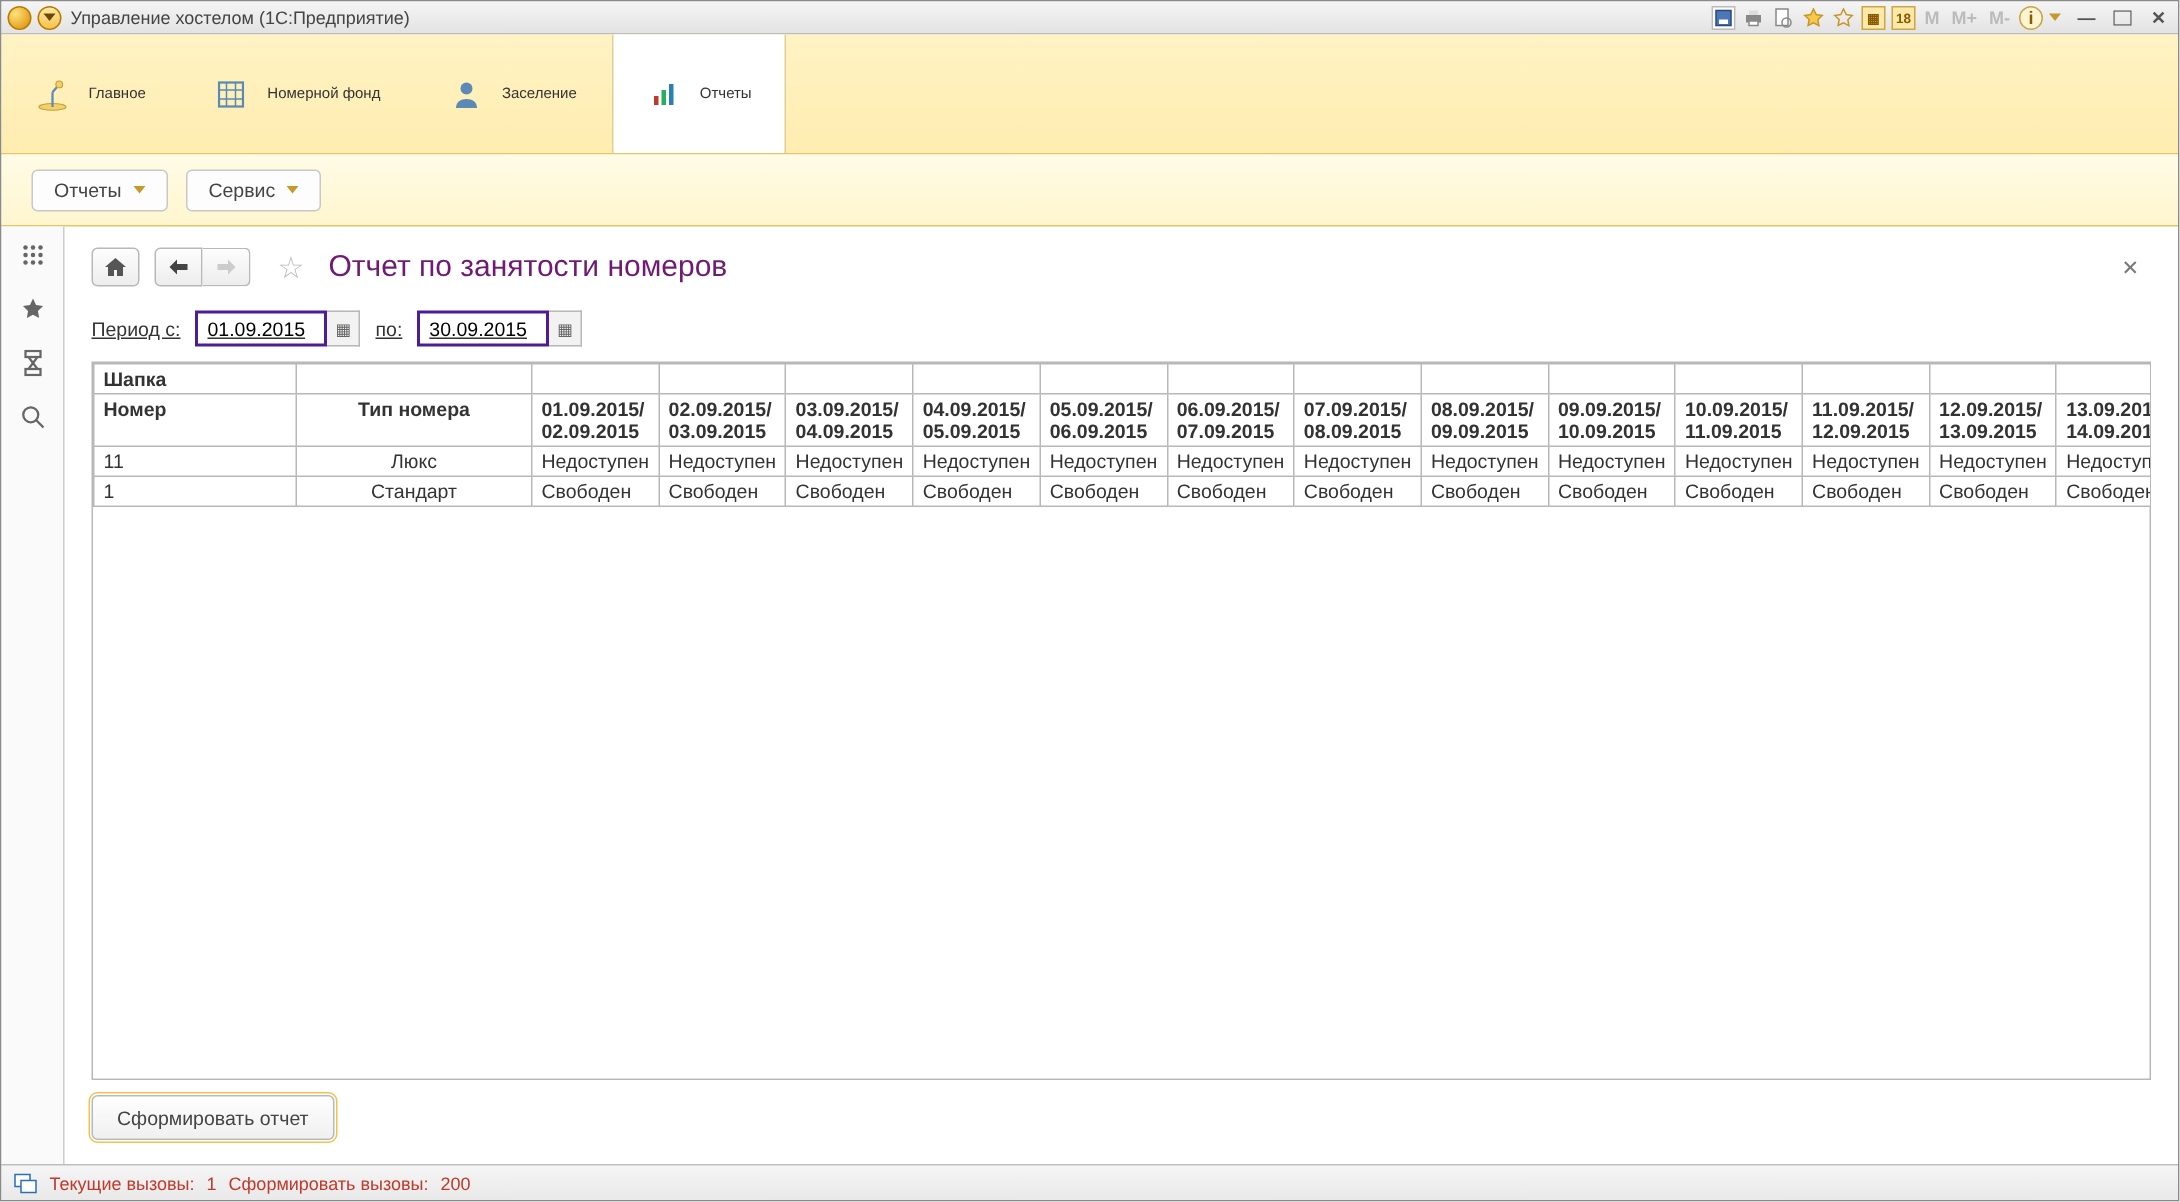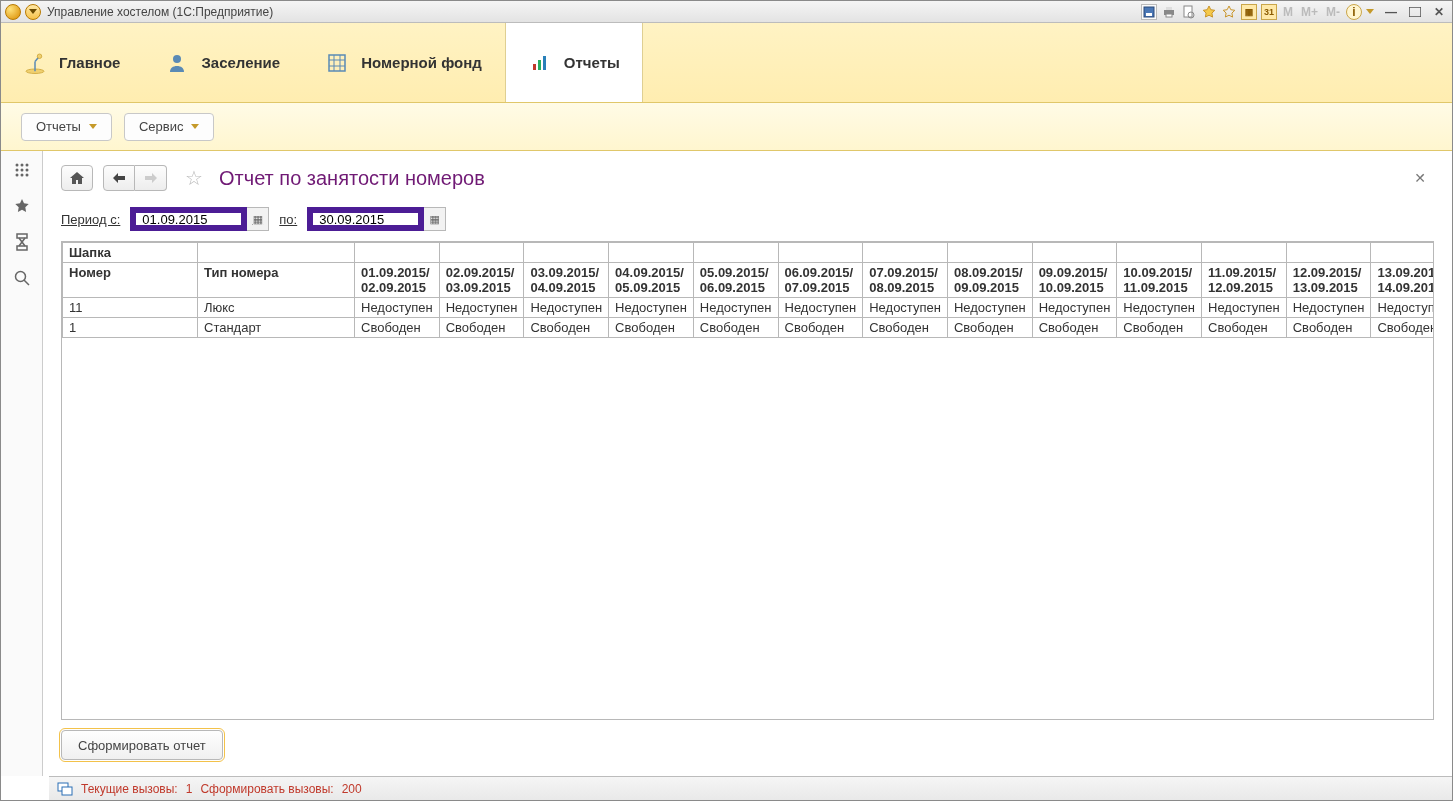--- a/index.html
+++ b/index.html
@@ -17,21 +17,21 @@
 .tb-ico.cal { background:#ffe9a8; border:1px solid #caa64a; color:#8a5a00; font-size:9px; font-weight:bold; }
 .tb-txt { color:#bbb; font-size:12px; font-weight:bold; padding:0 2px; }
 .tb-info { width:16px; height:16px; border-radius:50%; border:1px solid #caa64a; background:#fff5d0; color:#8a5a00; font-weight:bold; display:flex; align-items:center; justify-content:center; }
 .win-controls { display:flex; align-items:center; gap:6px; margin-left:8px; }
 .win-btn { width:18px; height:16px; display:flex; align-items:center; justify-content:center; color:#555; font-weight:bold; }
 
 .topstrip { height: 80px; background: linear-gradient(#fff3c4,#ffedb0); border-bottom:1px solid #e0c76a; display:flex; align-items:stretch; }
 .tab { display:flex; align-items:center; gap:12px; padding:0 22px; border-right:1px solid transparent; }
 .tab.active { background:#fff; border-left:1px solid #dfcf92; border-right:1px solid #dfcf92; }
 .tab .ticon2 { width:24px; height:24px; display:flex; align-items:center; justify-content:center; }
-.tab span.lbl { font-size:15px; color:#333;font-weight:bold; }
+.tab span.lbl { font-size:10px; color:#333; }
 
 .cmdbar { height: 48px; background: linear-gradient(#fffbe6,#fff6cf); border-bottom:1px solid #e0c76a; display:flex; align-items:center; padding:0 20px; gap:12px; }
 .cmdbtn { height:28px; padding:0 14px; background:#fdfdfd; border:1px solid #c8c8c8; border-radius:4px; display:flex; align-items:center; gap:8px; font-size:13px; color:#444; }
 .cmdbtn .caret { width:0;height:0;border-left:4px solid transparent;border-right:4px solid transparent;border-top:5px solid #c59a2a; }
 
 .body { flex:1; display:flex; min-height:0; }
 .leftrail { width:42px; border-right:1px solid #ccc; background:#fafafa; display:flex; flex-direction:column; align-items:center; padding-top:10px; gap:18px; }
 .leftrail .ri { width:18px; height:18px; color:#777; display:flex; align-items:center; justify-content:center; }
 
 .main { flex:1; display:flex; flex-direction:column; min-width:0; }
@@ -39,37 +39,37 @@
 .navbtn { width:32px; height:26px; background:linear-gradient(#fdfdfd,#ededed); border:1px solid #b8b8b8; border-radius:4px; display:flex; align-items:center; justify-content:center; color:#555; font-size:14px; }
 .navgroup { display:flex; }
 .navgroup .navbtn:first-child { border-radius:4px 0 0 4px; }
 .navgroup .navbtn:last-child { border-radius:0 4px 4px 0; border-left:none; color:#bbb; }
 .star { width:22px; height:22px; color:#bbb; font-size:20px; display:flex; align-items:center; justify-content:center; margin-left:6px; }
 .pagehdr h1 { font-size:20px; font-weight:normal; color:#701a75; margin-left:4px; }
 .pagehdr .closex { margin-left:auto; color:#777; font-size:14px; padding:4px 8px; }
 
 .params { display:flex; align-items:center; padding:6px 18px 10px 18px; gap:10px; font-size:13px;text-decoration:underline; }
 .dateinput { display:flex; align-items:center; }
-.dateinput input { width:117px; height:24px; border:6px solid #4c1d95; padding:0 6px; font-size:13px; }
+.dateinput input { width:88px; height:24px; border:2px solid #4c1d95; padding:0 6px; font-size:13px; }
 .dateinput .calico { width:22px; height:24px; border:1px solid #b8b8b8; border-left:none; background:#f2f2f2; display:flex; align-items:center; justify-content:center; font-size:11px; color:#666; }
 
 .gridwrap { flex:1; margin:0 18px 10px 18px; border:1px solid #b8b8b8; display:flex; flex-direction:column; min-height:0; position:relative; }
 .grid-scroll { flex:1; overflow-x:auto; overflow-y:auto; }
 table.grid { border-collapse:collapse; font-size:13px; color:#333; }
 table.grid th, table.grid td { border:1px solid #b8b8b8; padding:2px 6px; text-align:left; vertical-align:top; background:#fff; white-space:nowrap; }
 table.grid th { font-weight:bold; background:#fff; }
 table.grid td.shapka { font-weight:bold; width:135px; min-width:135px; }
 table.grid .col-num { width:135px; min-width:135px; }
-table.grid .col-type { width:157px; min-width:157px; }
+table.grid .col-type { width:157px; min-width:157px;text-align:center; }
 table.grid .col-date { width:80px; min-width:80px; }
 
 .footer-btns { padding:0 18px 16px 18px; }
 .formbtn { height:30px; padding:0 16px; background:linear-gradient(#fefefe,#f0f0f0); border:1px solid #b8b8b8; border-radius:4px; font-size:13px; color:#444; outline:1px solid #f3c24a; outline-offset:1px; }
 
-.statusbar { height:24px; border-top:1px solid #bcbcbc; background:linear-gradient(#f5f5f5,#e9e9e9); display:flex; align-items:center; padding:0 8px; gap:8px; font-size:12px;margin-left:48px; }
+.statusbar { height:24px; border-top:1px solid #bcbcbc; background:linear-gradient(#f5f5f5,#e9e9e9); display:flex; align-items:center; padding:0 8px; gap:8px; font-size:12px; }
 .statusbar .sico { width:16px; height:16px; color:#2a6fb5; display:flex; align-items:center; justify-content:center; }
 .statusbar .red { color:#c0392b; }
 
 svg { display:block; }
 </style>
 </head>
 <body>
 
 <div class="window">
 
@@ -102,21 +102,21 @@
           <svg width="14" height="14" viewBox="0 0 14 14">
             <path d="M7 1l1.8 3.7 4 .6-2.9 2.8.7 4L7 10.2 3.4 12l.7-4L1.2 5.3l4-.6z" fill="#f5c94a" stroke="#c9952a"></path>
           </svg>
         </div>
       <div class="tb-ico">
           <svg width="14" height="14" viewBox="0 0 14 14">
             <path d="M7 1l1.8 3.7 4 .6-2.9 2.8.7 4L7 10.2 3.4 12l.7-4L1.2 5.3l4-.6z" fill="none" stroke="#c9952a"></path>
           </svg>
         </div>
       <div class="tb-ico cal">▦</div>
-      <div class="tb-ico cal">31</div>
+      <div class="tb-ico cal">18</div>
       <div class="tb-txt">M</div>
       <div class="tb-txt">M+</div>
       <div class="tb-txt">M-</div>
       <div class="tb-info">i</div>
       <div style="width:0;height:0;border-left:4px solid transparent;border-right:4px solid transparent;border-top:5px solid #c59a2a;"></div>
     </div>
     <div class="win-controls">
       <div class="win-btn">—</div>
       <div class="win-btn">
           <svg width="12" height="10" viewBox="0 0 12 10">
@@ -134,38 +134,38 @@
             <ellipse cx="16" cy="27" rx="12" ry="3" fill="#f0d070" stroke="#c9a030"></ellipse>
             <line x1="16" y1="27" x2="16" y2="14" stroke="#5a8ab5" stroke-width="2"></line>
             <line x1="16" y1="14" x2="22" y2="7" stroke="#5a8ab5" stroke-width="2"></line>
             <circle cx="22" cy="7" r="3" fill="#f0d070" stroke="#c9a030"></circle>
           </svg>
         </div>
       <span class="lbl">Главное</span>
     </div>
     <div class="tab">
       <div class="ticon2">
-          <svg width="20" height="20" viewBox="0 0 20 20">
-            <circle cx="10" cy="6" r="4" fill="#5a8ab5"></circle>
-            <path d="M3 19c0-4 3-6 7-6s7 2 7 6z" fill="#5a8ab5"></path>
-          </svg>
-        </div>
-      <span class="lbl">Заселение</span>
-    </div>
-    <div class="tab">
-      <div class="ticon2">
           <svg width="18" height="18" viewBox="0 0 18 18">
             <rect x="1" y="1" width="16" height="16" fill="none" stroke="#5a8ab5" stroke-width="1.5"></rect>
             <line x1="1" y1="6" x2="17" y2="6" stroke="#5a8ab5"></line>
             <line x1="1" y1="12" x2="17" y2="12" stroke="#5a8ab5"></line>
             <line x1="6" y1="1" x2="6" y2="17" stroke="#5a8ab5"></line>
             <line x1="12" y1="1" x2="12" y2="17" stroke="#5a8ab5"></line>
           </svg>
         </div>
       <span class="lbl">Номерной фонд</span>
+    </div>
+    <div class="tab">
+      <div class="ticon2">
+          <svg width="20" height="20" viewBox="0 0 20 20">
+            <circle cx="10" cy="6" r="4" fill="#5a8ab5"></circle>
+            <path d="M3 19c0-4 3-6 7-6s7 2 7 6z" fill="#5a8ab5"></path>
+          </svg>
+        </div>
+      <span class="lbl">Заселение</span>
     </div>
     <div class="tab active">
       <div class="ticon2">
           <svg width="18" height="18" viewBox="0 0 18 18">
             <rect x="2" y="10" width="3" height="6" fill="#c0392b"></rect>
             <rect x="7" y="6" width="3" height="10" fill="#27ae60"></rect>
             <rect x="12" y="2" width="3" height="14" fill="#2980b9"></rect>
           </svg>
         </div>
       <span class="lbl">Отчеты</span>

